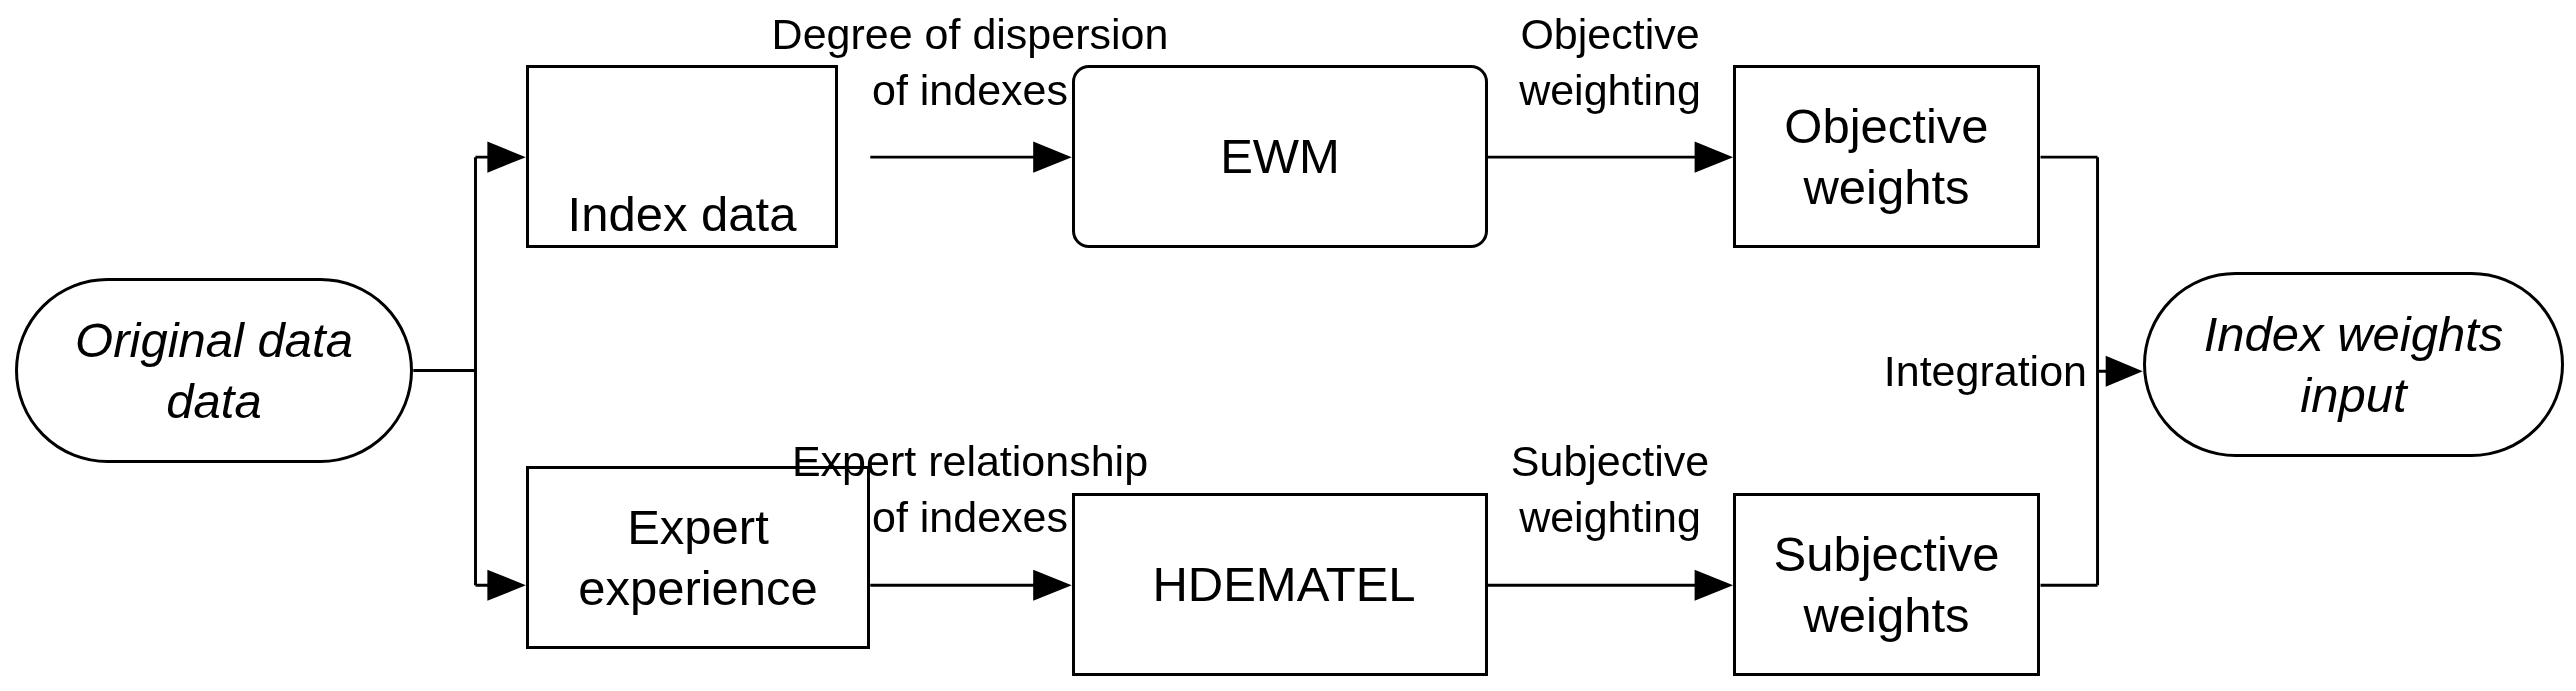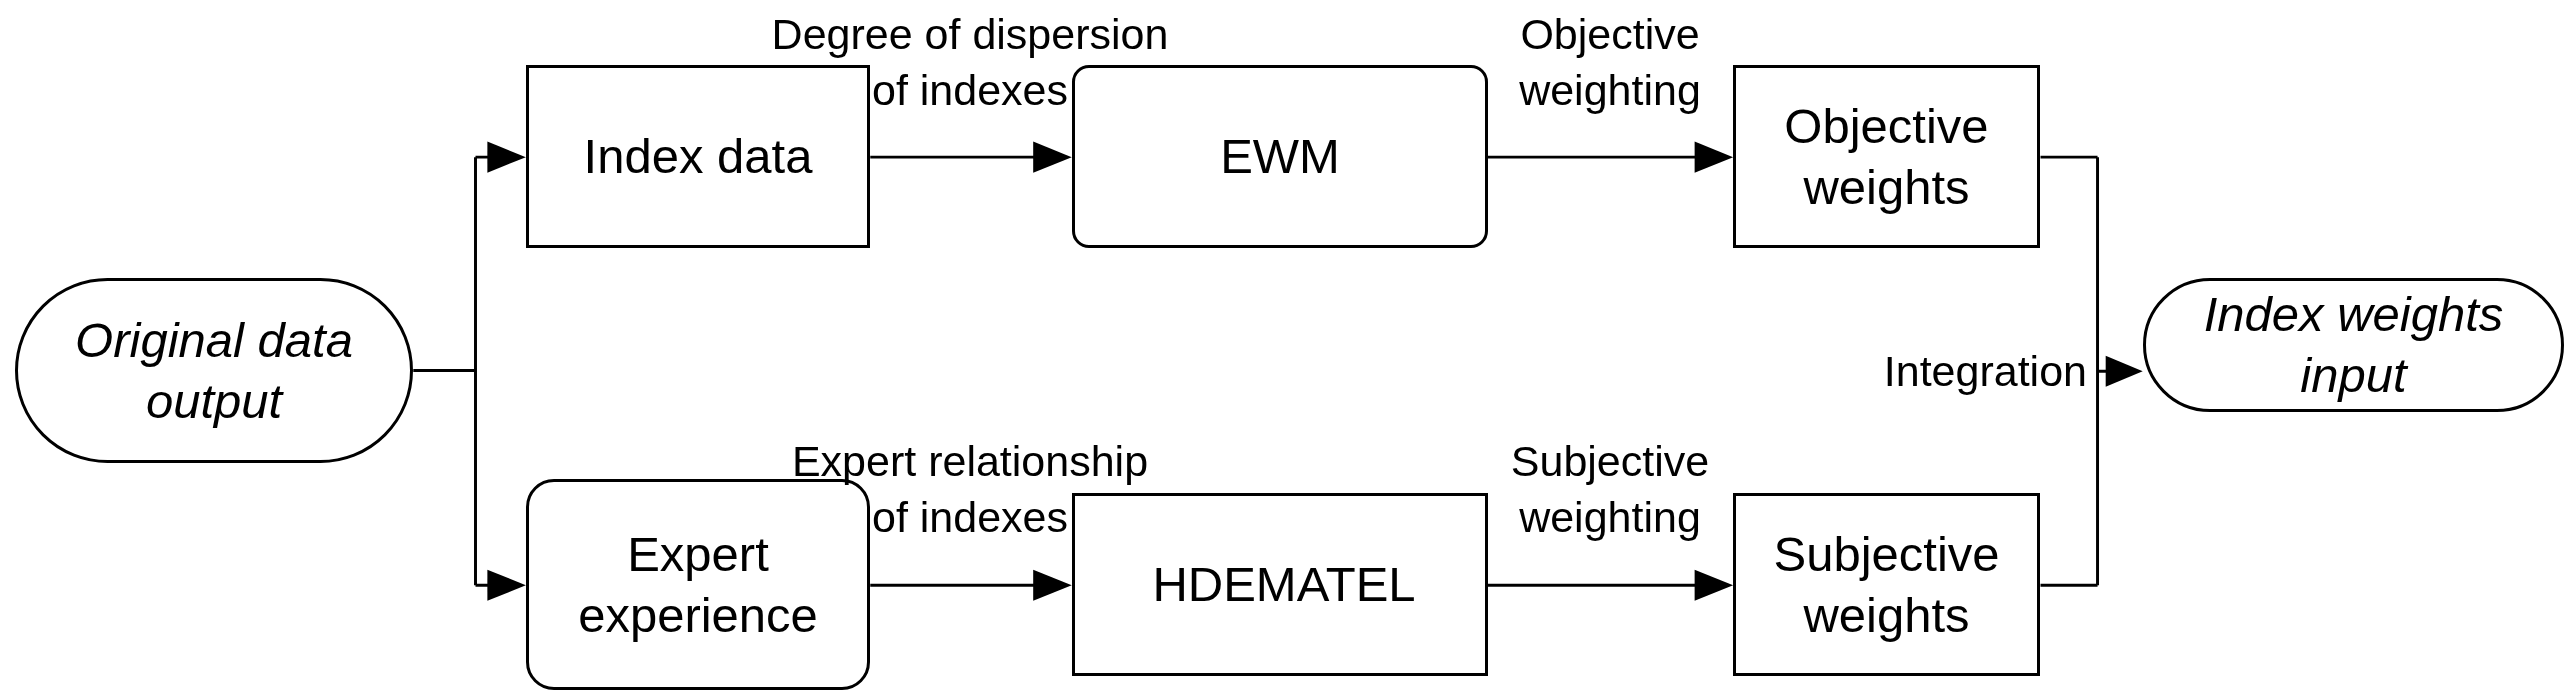--- a/index.html
+++ b/index.html
@@ -74,51 +74,51 @@
 
     <path d="M2008 790 H2290" fill="none" stroke="#000000" stroke-width="4"></path>
     <polygon points="2340,790 2288,769 2288,811" fill="#000000"></polygon>
 
     <path d="M2755 212 H2832 M2832 212 V790 M2755 790 H2832 M2832 501 H2845" fill="none" stroke="#000000" stroke-width="4"></path>
     <polygon points="2893,501 2843,480 2843,522" fill="#000000"></polygon>
   </svg>
 
   <div class="node stadium" style="left:15px; top:278px; width:398px; height:185px;">
     <span class="line">Original data</span>
-    <span class="line">output</span>
+    <span class="line">data</span>
   </div>
 
-  <div class="node" style="left:526px; top:65px; width:344px; height:183px;">
+  <div class="node" style="left:526px; top:65px; width:312px; height:183px;justify-content:flex-end;">
     <span class="line">Index data</span>
   </div>
 
   <div class="node" style="left:1072px; top:65px; width:416px; height:183px;border-radius:17px;">
     <span class="line">EWM</span>
   </div>
 
   <div class="node" style="left:1733px; top:65px; width:307px; height:183px;">
     <span class="line">Objective</span>
     <span class="line">weights</span>
   </div>
 
-  <div class="node" style="left:526px; top:479px; width:344px; height:211px;border-radius:28px;">
+  <div class="node" style="left:526px; top:466px; width:344px; height:183px;">
     <span class="line">Expert</span>
     <span class="line">experience</span>
   </div>
 
   <div class="node" style="left:1072px; top:493px; width:416px; height:183px;padding-left:8px;">
     <span class="line">HDEMATEL</span>
   </div>
 
   <div class="node" style="left:1733px; top:493px; width:307px; height:183px;">
     <span class="line">Subjective</span>
     <span class="line">weights</span>
   </div>
 
-  <div class="node stadium" style="left:2143px; top:278px; width:421px; height:134px;">
+  <div class="node stadium" style="left:2143px; top:272px; width:421px; height:185px;">
     <span class="line">Index weights</span>
     <span class="line">input</span>
   </div>
 
   <div class="edge-label center" style="left:970px; top:6px;">
     <span class="line">Degree of dispersion</span>
     <span class="line">of indexes</span>
   </div>
 
   <div class="edge-label center" style="left:1610px; top:6px;">

